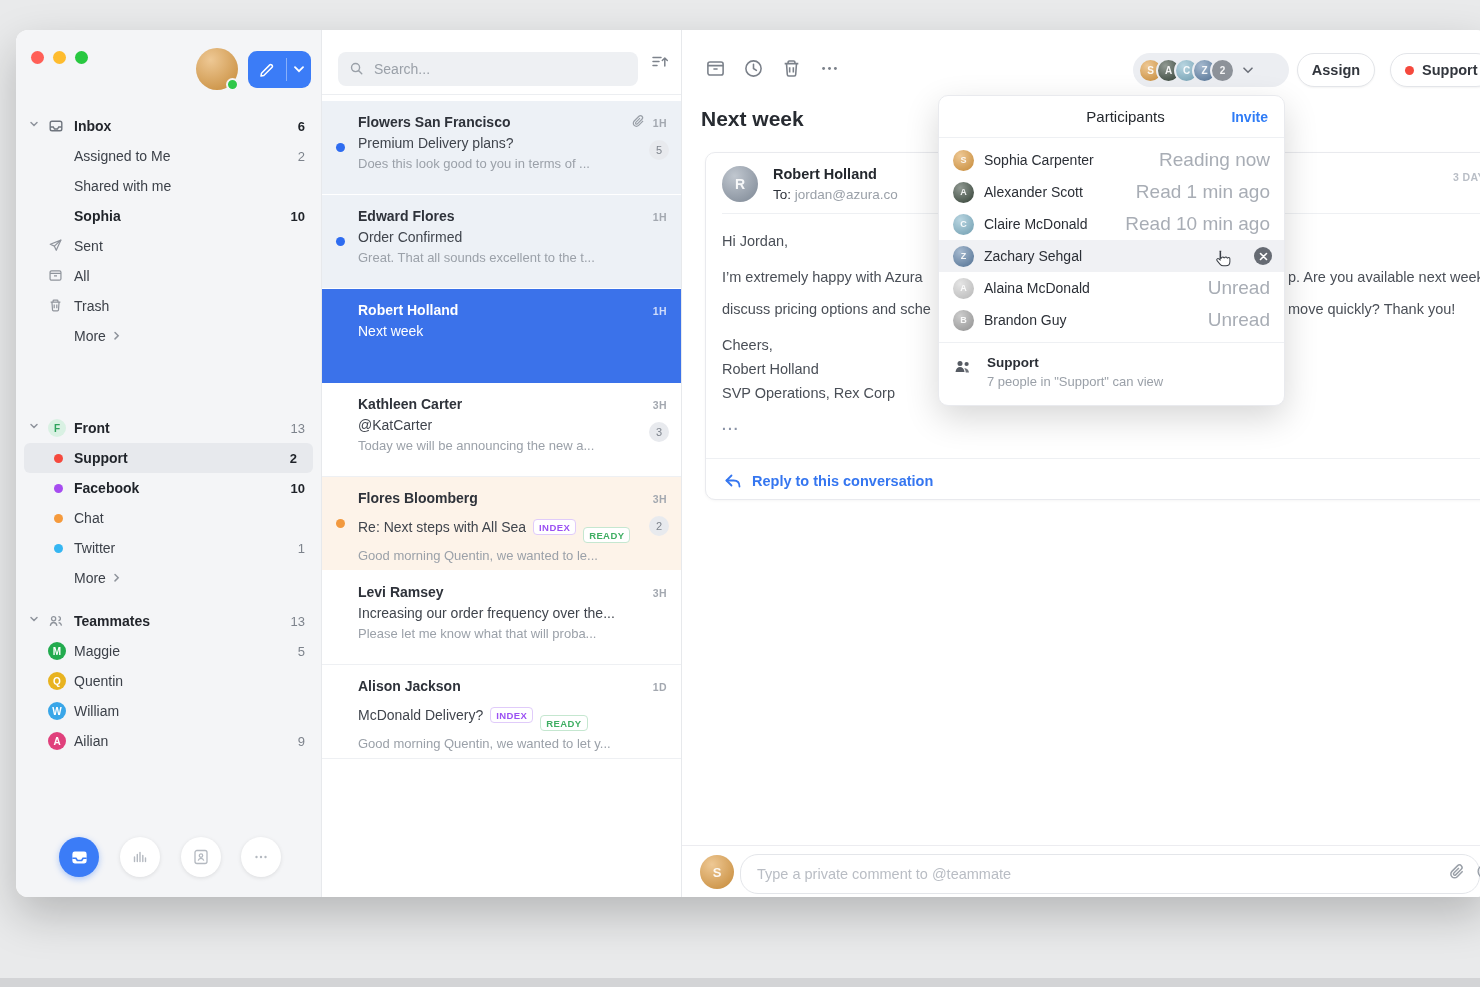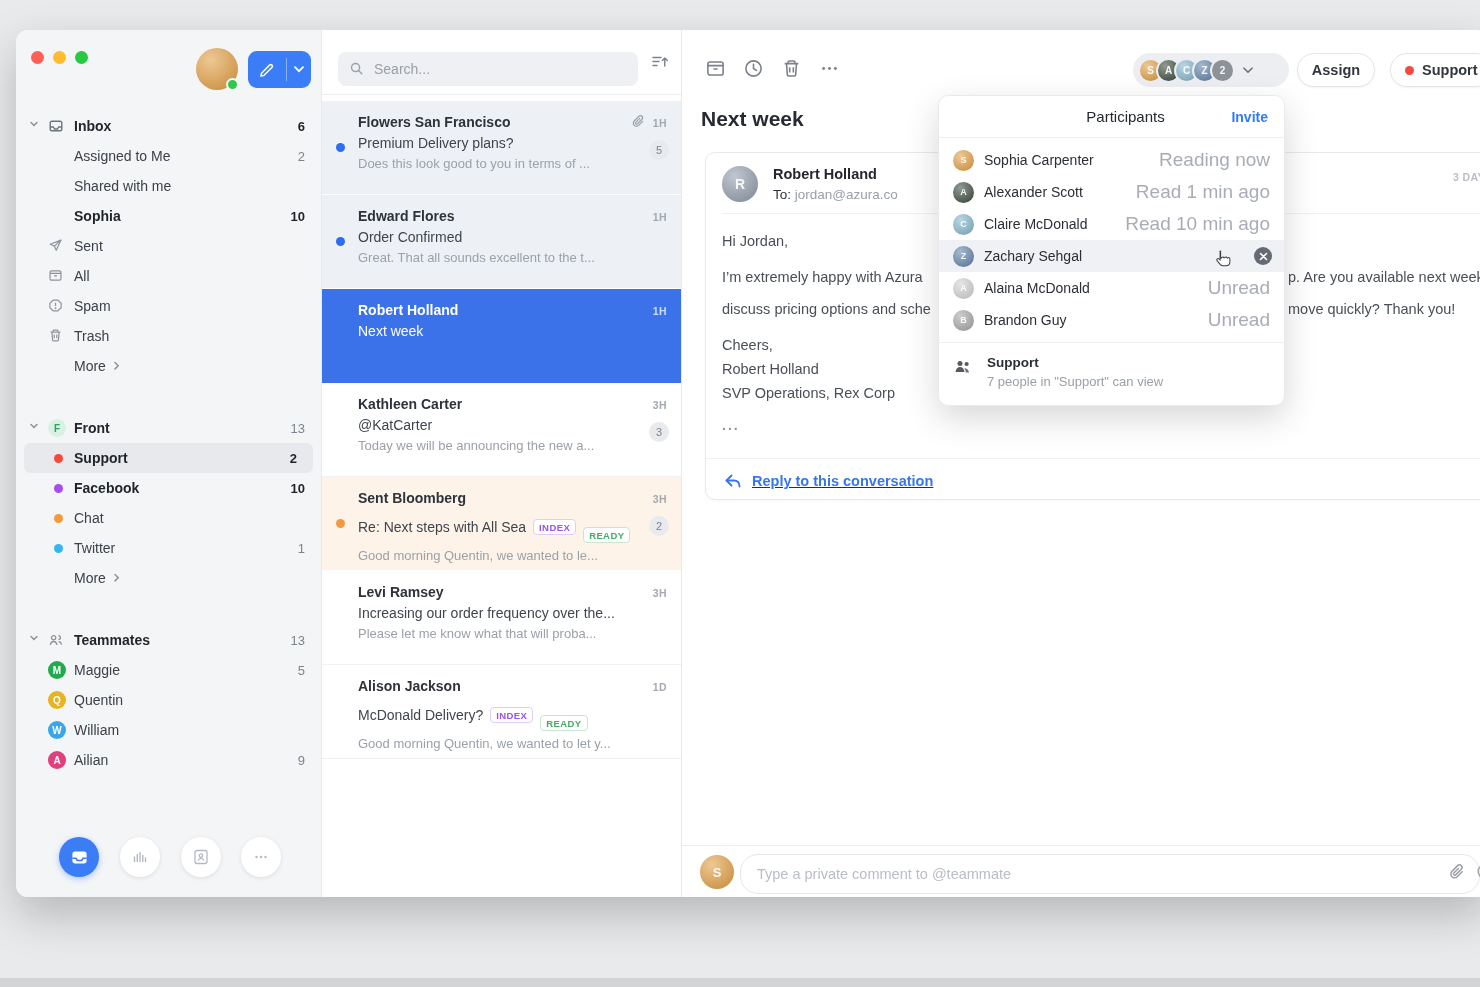--- a/index.html
+++ b/index.html
@@ -28,21 +28,21 @@
 
   .profile-avatar { position:absolute; left:180px; top:18px; width:42px; height:42px; border-radius:50%; }
   .presence { position:absolute; right:-1px; bottom:-1px; width:13px; height:13px; border-radius:50%; background:#2fc84a; border:2px solid #f4f5f7; }
 
   .compose { position:absolute; left:232px; top:21px; width:63px; height:37px; border:none; border-radius:9px; background:#3b7cf7; display:flex; align-items:center; cursor:pointer; }
   .compose .pen { width:38px; display:flex; justify-content:center; }
   .compose .sep { width:1px; height:23px; background:rgba(255,255,255,.4); }
   .compose .chev { flex:1; display:flex; justify-content:center; }
 
   .nav { position:absolute; left:0; width:100%; }
-  .nav-inbox { top:81px; } .nav-front { top:383px; } .nav-team { top:595px; }
+  .nav-inbox { top:81px; } .nav-front { top:383px; } .nav-team { top:576px; }
   .nav-row { position:relative; height:30px; display:flex; align-items:center; padding:0 16px 0 58px; font-size:14px; color:#3c4149; }
   .nav-label { white-space:nowrap; }
   .nav-count { margin-left:auto; font-size:13px; color:#7d838c; }
   .nav-row.bold .nav-label { font-weight:700; color:#1f2329; }
   .nav-row.bold .nav-count { font-weight:700; color:#1f2329; }
   .nav-row.header .nav-label { font-weight:600; color:#23262c; }
   .caret { position:absolute; left:13px; top:8px; }
   .nav-ic { position:absolute; left:32px; top:7px; }
   .chan-dot { position:absolute; left:38px; top:11px; width:9px; height:9px; border-radius:50%; }
   .tm-badge { position:absolute; left:32px; top:6px; width:18px; height:18px; border-radius:50%; color:#fff; font-size:10px; font-weight:700; display:flex; align-items:center; justify-content:center; }
@@ -107,21 +107,21 @@
   .msg-avatar { position:absolute; left:16px; top:13px; width:36px; height:36px; border-radius:50%; display:flex; align-items:center; justify-content:center; color:rgba(255,255,255,.9); font-weight:700; font-size:14px; }
   .msg-sender { position:absolute; left:67px; top:13px; font-size:14.5px; font-weight:700; color:#24282e; }
   .msg-to { position:absolute; left:67px; top:34px; font-size:13.5px; color:#2e323a; }
   .msg-to .addr { color:#9aa0a8; }
   .msg-ts { position:absolute; left:747px; top:18px; font-size:10.5px; font-weight:600; letter-spacing:.4px; color:#b9bec6; white-space:nowrap; }
   .msg-divider { position:absolute; left:16px; right:16px; top:60px; height:1px; background:#eef0f3; }
   .msg-line { position:absolute; left:16px; font-size:14.5px; color:#4a4f57; white-space:nowrap; }
   .msg-line.rfrag { left:582px; }
   .msg-expander { position:absolute; left:16px; top:264px; color:#8a93a6; font-weight:700; letter-spacing:2px; font-size:14px; cursor:pointer; }
   .msg-divider2 { position:absolute; left:0; right:0; top:305px; height:1px; background:#eef0f3; }
-  .reply-row { position:absolute; left:18px; top:320px; display:flex; align-items:center; gap:10px; cursor:pointer;text-decoration:underline; }
+  .reply-row { position:absolute; left:18px; top:320px; display:flex; align-items:center; gap:10px; cursor:pointer; }
   .reply-label { color:#3576f0; font-size:14.5px; font-weight:700; }
 
   
   .popover { position:absolute; left:256px; top:65px; width:347px; background:#fff; border:1px solid #e9eaee; border-radius:10px; box-shadow:0 12px 34px rgba(0,0,0,.16); z-index:20; }
   .pop-head { position:relative; height:42px; border-bottom:1px solid #eef0f3; display:flex; align-items:center; justify-content:center; }
   .pop-title { font-size:15px; font-weight:400; color:#24282e;padding-left:28px; }
   .pop-invite { position:absolute; right:16px; font-size:14px; font-weight:600; color:#2f7cf6; cursor:pointer; }
   .pop-list { padding:6px 0; }
   .p-row { position:relative; height:32px; display:flex; align-items:center; padding:0 14px; }
   .p-row.hovered { background:#f0f1f4; }
@@ -220,30 +220,20 @@
               <svg width="15" height="15" viewBox="0 0 16 16" fill="none" stroke="#8f949c" stroke-width="1.3">
                 <rect x="2.2" y="3" width="11.6" height="10" rx="1.6"></rect>
                 <path d="M2.2 5.8h11.6M6.4 8.4h3.2"></path>
               </svg>
             </span>
         <span class="nav-label">All</span>
       </div>
       <div class="nav-row">
         <span class="nav-ic">
               <svg width="15" height="15" viewBox="0 0 16 16" fill="none" stroke="#8f949c" stroke-width="1.3">
-                <path d="M5.5 2.2h5L14 5.7v4.6l-3.5 3.5h-5L2 10.3V5.7z"></path>
-                <path d="M8 5v3.6"></path>
-                <circle cx="8" cy="11" r=".4" fill="#8f949c"></circle>
-              </svg>
-            </span>
-        <span class="nav-label">Spam</span>
-      </div>
-      <div class="nav-row">
-        <span class="nav-ic">
-              <svg width="15" height="15" viewBox="0 0 16 16" fill="none" stroke="#8f949c" stroke-width="1.3">
                 <path d="M2.8 4.3h10.4M5.4 4.3V3.2c0-.5.4-.9.9-.9h3.4c.5 0 .9.4.9.9v1.1M4.2 4.3l.6 8.3c0 .6.5 1.1 1.1 1.1h4.2c.6 0 1.1-.5 1.1-1.1l.6-8.3M6.6 7v4M9.4 7v4"></path>
               </svg>
             </span>
         <span class="nav-label">Trash</span>
       </div>
       <div class="nav-row">
         <span class="nav-label">More</span>
         <span class="more-arrow">
               <svg width="8" height="10" viewBox="0 0 8 10">
                 <path d="M2 1.5l3.2 3.2L2 7.9" fill="none" stroke="#8f949c" stroke-width="1.5" stroke-linecap="round"></path>
@@ -419,21 +409,21 @@
 
       <div class="mail">
         <div class="m-sender">Kathleen Carter</div>
         <span class="m-time">3H</span>
         <div class="m-subject">@KatCarter</div>
         <span class="m-badge">3</span>
         <div class="m-snippet">Today we will be announcing the new a...</div>
       </div>
 
       <div class="mail tint-peach">
-        <div class="m-sender">Sent Bloomberg</div>
+        <div class="m-sender">Flores Bloomberg</div>
         <span class="m-time">3H</span>
         <span class="m-dot orange"></span>
         <div class="m-subject">
           <span>Re: Next steps with All Sea</span>
           <span class="tag index">INDEX</span>
           <span class="tag ready">READY</span>
         </div>
         <span class="m-badge">2</span>
         <div class="m-snippet">Good morning Quentin, we wanted to le...</div>
       </div>

